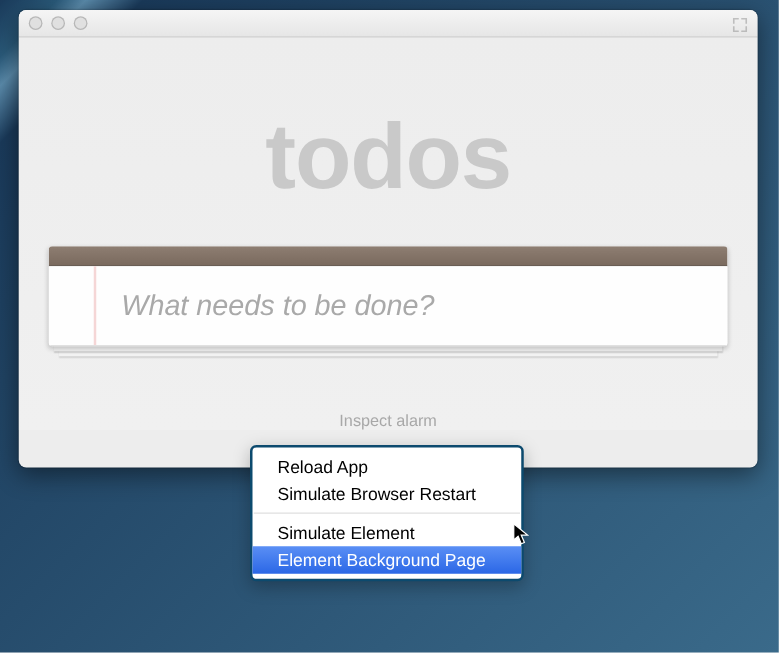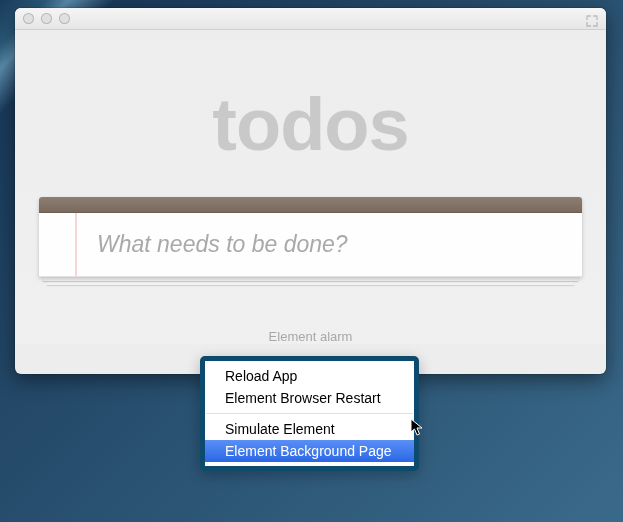--- a/index.html
+++ b/index.html
@@ -111,21 +111,21 @@
       font-size: 13px;
       padding-top: 52px;
       user-select: none;
     }
     .context-menu {
       position: absolute;
       left: 200px;
       top: 356px;
       width: 219px;
       background: #ffffff;
-      border: 5px solid #0c4a6e;
+      border: 2px solid #0c4a6e;
       border-radius: 5px;
       box-shadow: 0 4px 14px rgba(0,0,0,0.26);
       padding: 4px 0;
       font-size: 14px;
     }
     .menu-item {
       padding: 2px 20px;
       color: #000;
       cursor: default;
       line-height: 18px;
@@ -169,27 +169,27 @@
     <div class="app-title">todos</div>
 
     <div class="todo-card">
       <div class="card-header"></div>
       <div class="input-area">
         <div class="notebook-line"></div>
         <input type="text" class="todo-input" placeholder="What needs to be done?" style="">
       </div>
     </div>
 
-    <div class="activate-alarm">Element alarm</div>
+    <div class="activate-alarm">Inspect alarm</div>
   </div>
 </div>
 
 <div class="context-menu">
   <div class="menu-item">Reload App</div>
-  <div class="menu-item">Element Browser Restart</div>
+  <div class="menu-item">Simulate Browser Restart</div>
   <div class="menu-separator"></div>
   <div class="menu-item">Simulate Element</div>
   <div class="menu-item highlighted">Element Background Page</div>
 </div>
 
 <div class="cursor">
   <svg viewBox="0 0 15 20">
     <path d="M1 1 L1 14 L4.5 11 L7 17 L9.5 16 L7 10 L12 10 Z" fill="#000" stroke="#fff" stroke-width="1"></path>
   </svg>
 </div>

